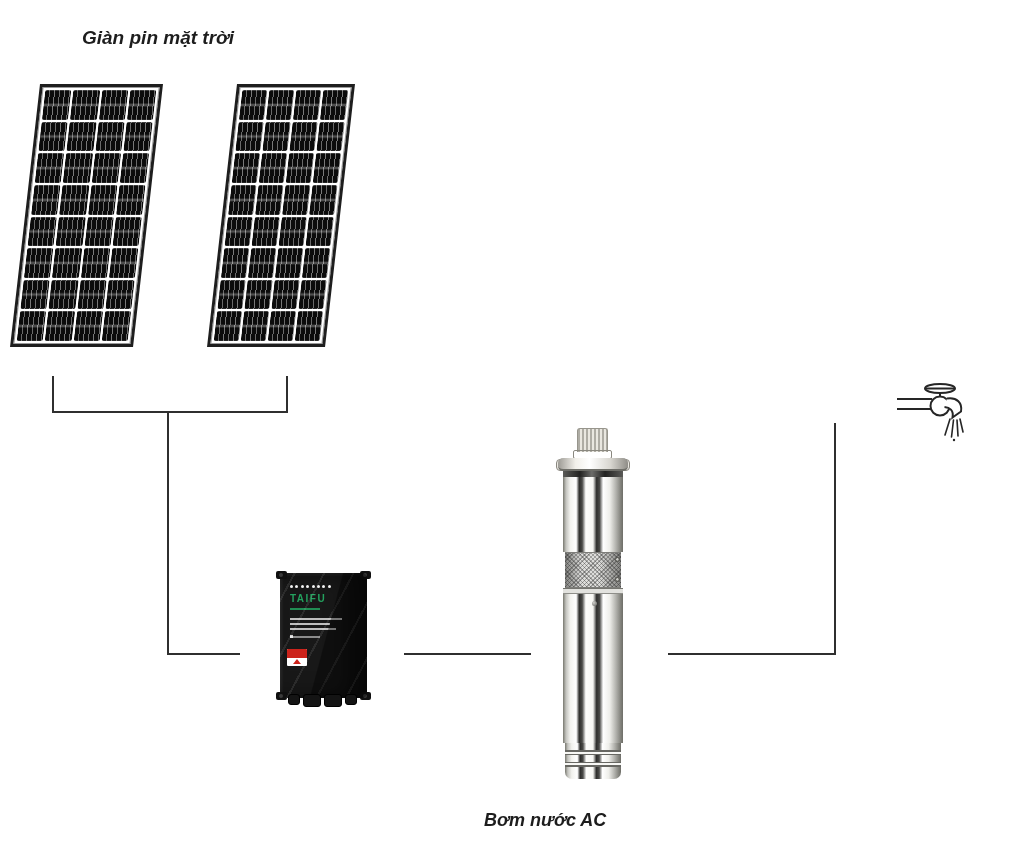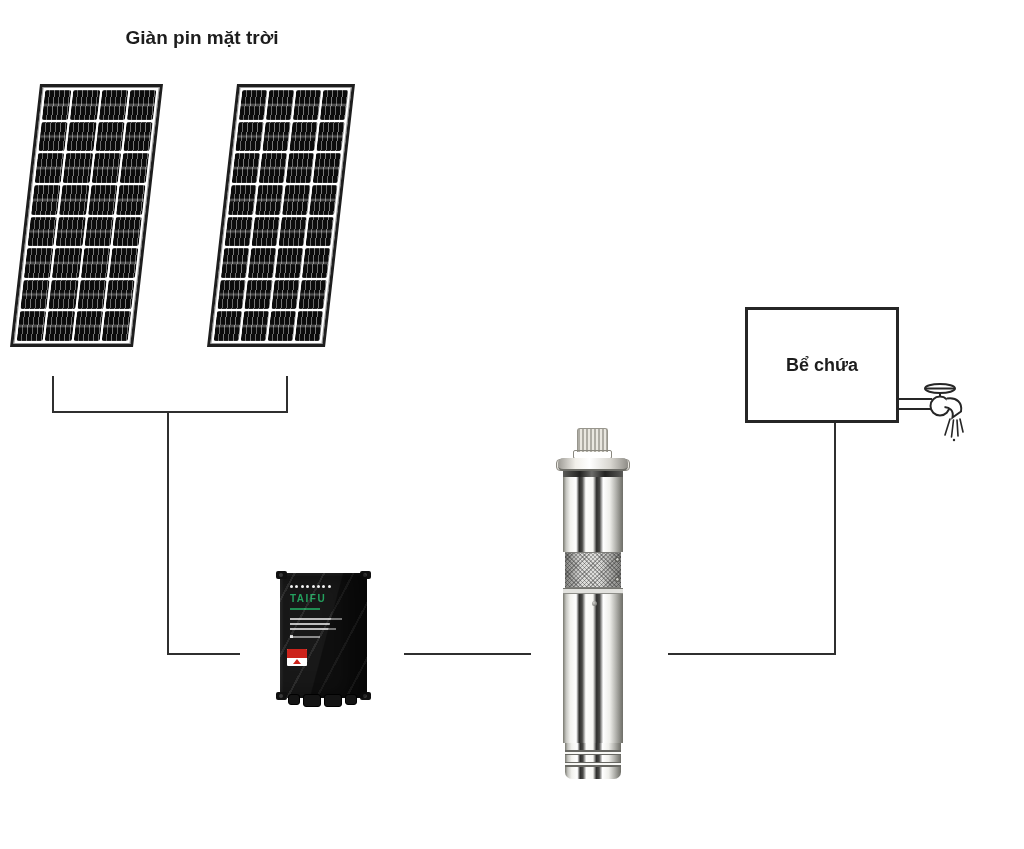--- a/index.html
+++ b/index.html
@@ -1,20 +1,20 @@
 <!DOCTYPE html>
 <html style="--color-line: #2f2f2f; --color-text: #1d1d1d; --color-brand_green: #23a15e; --color-label_red: #cc231b; --color-background: #ffffff;"><head>
 <meta charset="utf-8">
 <style>
   html,body{margin:0;padding:0;background:#ffffff;}
   .canvas{
     position:relative;width:1024px;height:849px;background:#ffffff;overflow:hidden;
     font-family:"Liberation Sans", "DejaVu Sans", sans-serif;color:var(--color-text,#1d1d1d);
   }
-  .label{position:absolute;font-weight:700;text-align:center;color:var(--color-text,#1d1d1d);}
+  .label{position:absolute;font-weight:700;text-align:left;color:var(--color-text,#1d1d1d);font-style:italic;}
   .title-label{left:82px;top:27px;width:240px;font-size:19px;}
   .inverter-label{left:208px;top:529px;width:240px;font-size:17px;}
   .pump-label{left:484px;top:810px;width:240px;font-size:18px;}
 
   
   .wire{position:absolute;background:var(--color-line,#2f2f2f);}
   .wire.h{height:2px;}
   .wire.v{width:2px;}
   .w-left-drop{left:52px;top:376px;height:37px;}
   .w-right-drop{left:286px;top:376px;height:37px;}
@@ -117,20 +117,21 @@
   .pump-groove{left:0;width:100%;height:5px;
     background:linear-gradient(180deg,#676762 0 1.5px,#f7f7f4 1.5px 3.5px,#676762 3.5px 5px);}
   .gr1{top:7px;} .gr2{top:19px;}
 </style>
 </head>
 <body>
 
 <div class="canvas">
 
   <div class="label title-label">Giàn pin mặt trời</div>
+  <div class="label pump-label">Bơm nước AC</div>
 
   <div class="solar-panel p1">
     <div class="panel-grid" style="grid-template-columns: repeat(4, 1fr); grid-template-rows: repeat(8, 1fr);">
         <div class="solar-cell"></div>
         <div class="solar-cell"></div>
         <div class="solar-cell"></div>
         <div class="solar-cell"></div>
         <div class="solar-cell"></div>
         <div class="solar-cell"></div>
         <div class="solar-cell"></div>
@@ -200,23 +201,20 @@
 
   <div class="wire v w-left-drop"></div>
   <div class="wire v w-right-drop"></div>
   <div class="wire h w-combiner"></div>
   <div class="wire v w-center-drop"></div>
   <div class="wire h w-to-inverter"></div>
   <div class="wire h w-inverter-pump"></div>
   <div class="wire h w-pump-tank"></div>
   <div class="wire v w-tank-riser"></div>
 
-  <div class="tank">
-    <span class="tank-label">Bể chứa</span>
-  </div>
 
   <svg class="faucet" width="74" height="64" viewBox="0 0 74 64">
     <g fill="none" stroke="#262626" stroke-width="2">
       <line x1="0" y1="19" x2="35" y2="19"></line>
       <line x1="0" y1="29" x2="35" y2="29"></line>
       <line x1="43" y1="17" x2="43" y2="11"></line>
       <ellipse cx="43" cy="8.5" rx="15" ry="4.5" fill="#ffffff"></ellipse>
       <line x1="29" y1="8.5" x2="57" y2="8.5"></line>
       <circle cx="43" cy="26" r="9.5" fill="#ffffff"></circle>
       <path d="M50,18.5 C60,17 65.5,23 64,31.5 L55.5,37.5 C57,30 52.5,27.5 47.5,27" fill="#ffffff"></path>

